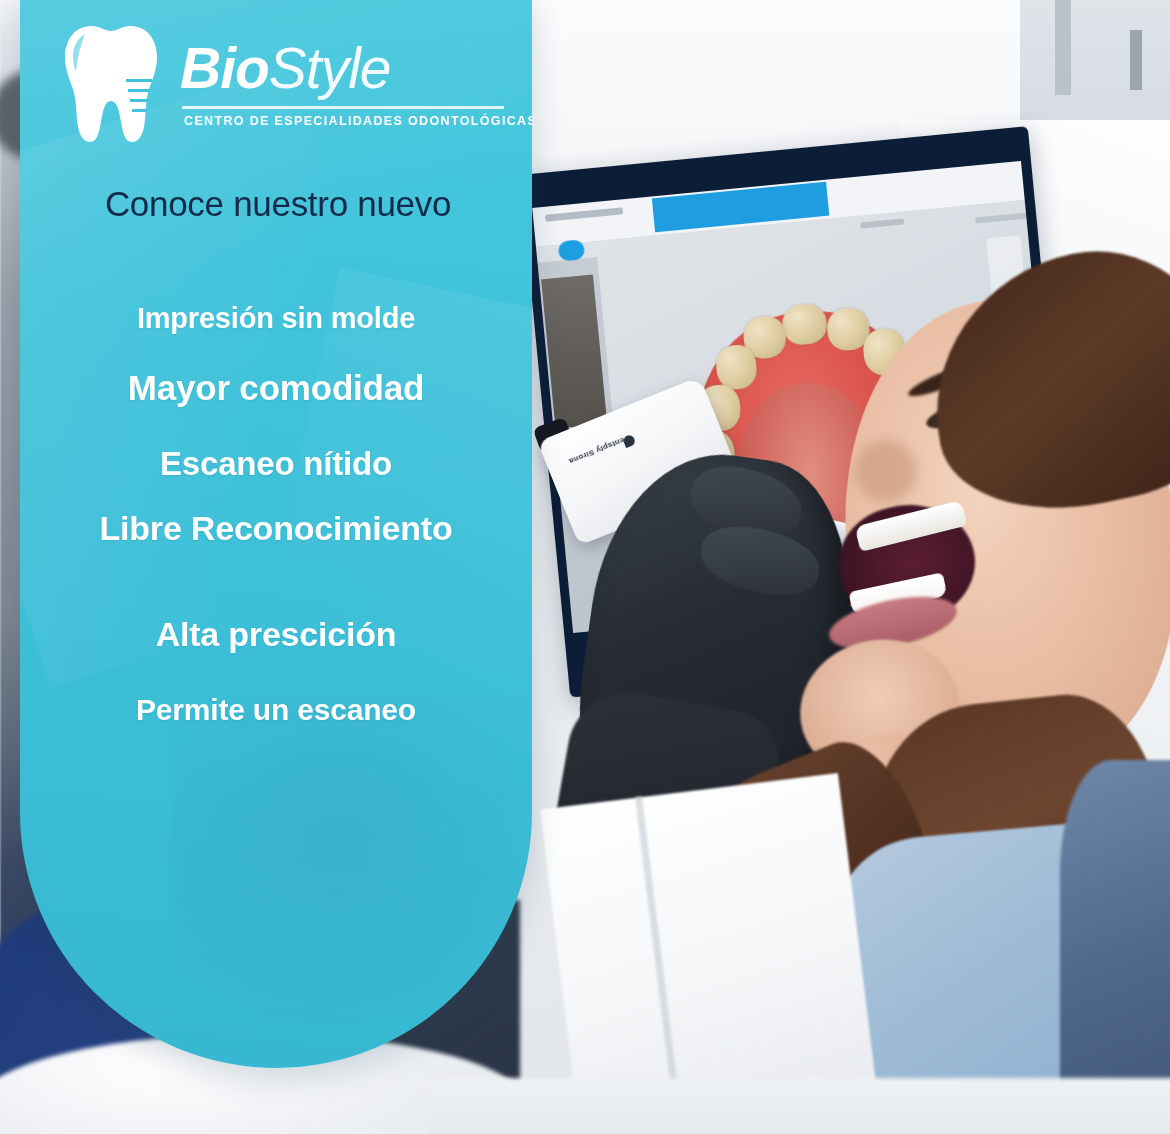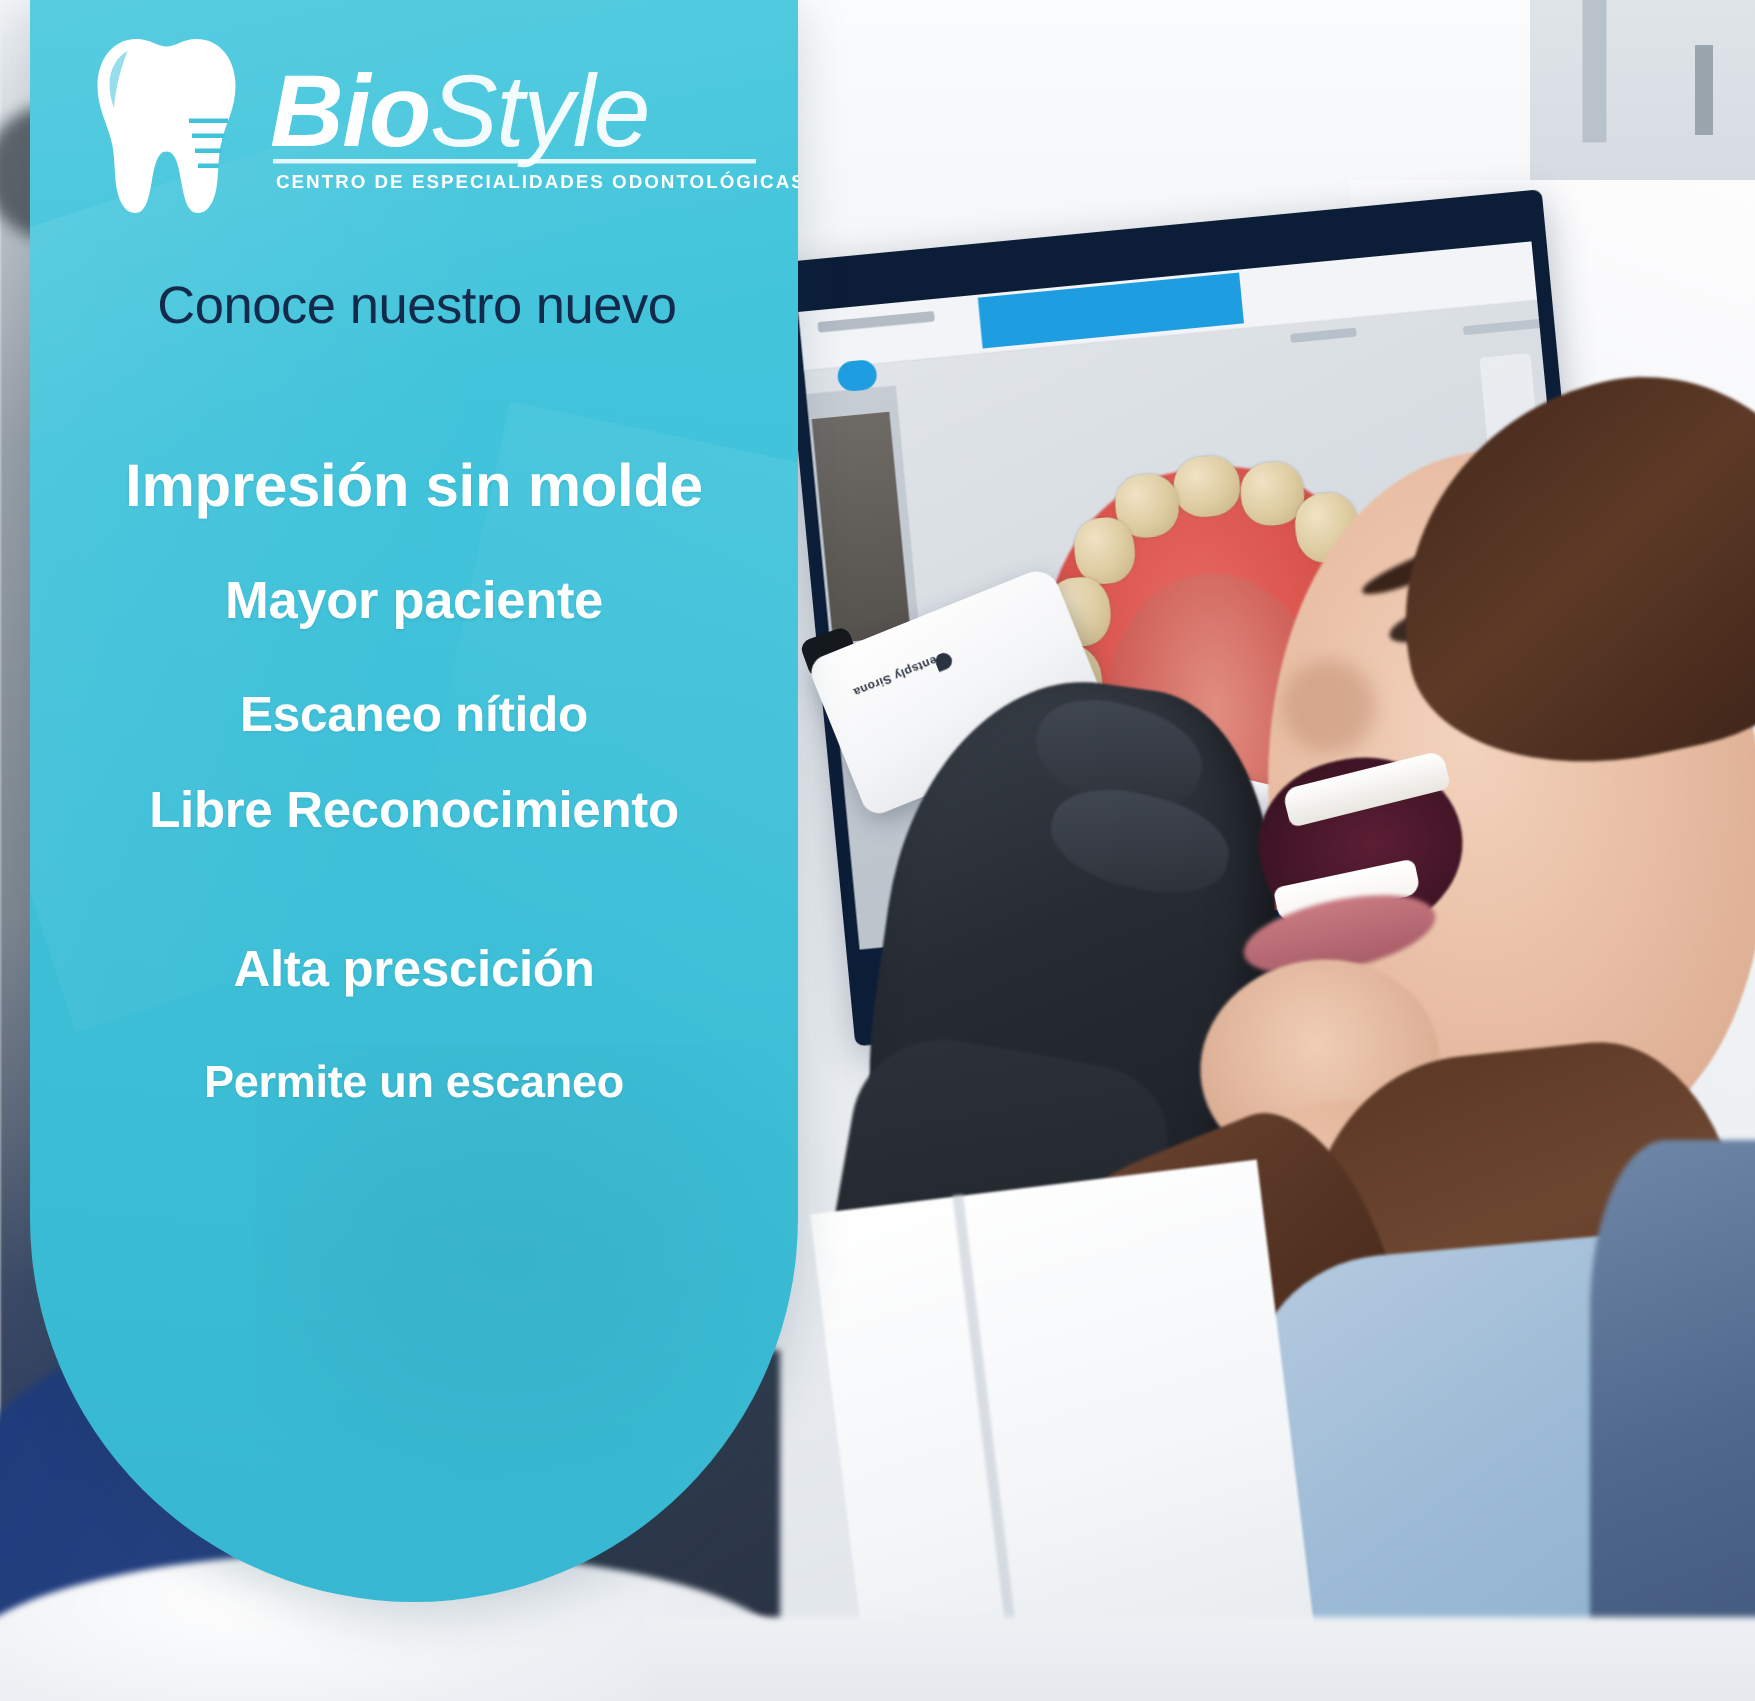--- a/index.html
+++ b/index.html
@@ -376,21 +376,21 @@
     width: 450px; height: 132px;
   }
   .logo-mark {
     position: absolute; left: 0; top: 0; width: 120px; height: 128px;
   }
   .logo-text {
     position: absolute; left: 122px; top: 20px;
     width: 330px;
   }
   .logo-word {
-    font-size: 68px; line-height: 1; color: #ffffff;
+    font-size: 57px; line-height: 1; color: #ffffff;
     letter-spacing: -1px; white-space: nowrap;
   }
   .logo-word .b { font-weight: 800; font-style: italic; }
   .logo-word .s { font-weight: 400; font-style: italic; color: #f2fbfd; }
   .logo-rule {
     position: absolute; left: 2px; top: 66px; width: 322px; height: 3px;
     background: rgba(255,255,255,.85);
   }
   .logo-tag {
     position: absolute; left: 4px; top: 74px;
@@ -416,21 +416,21 @@
   .features {
     position: absolute; left: 0; top: 296px; width: 512px;
     color: #ffffff; text-align: center;
   }
   .feature {
     font-weight: 800;
     line-height: 1.12;
     letter-spacing: -.2px;
     text-shadow: 0 1px 2px rgba(25,80,100,.12);
   }
-  .f0 { font-size: 40px; margin-top: 10px; }
+  .f0 { font-size: 29px; margin-top: 10px; }
   .f1 { font-size: 35px; margin-top: 34px; }
   .f2 { font-size: 33px; margin-top: 38px; }
   .f3 { font-size: 34px; margin-top: 26px; }
   .f4 { font-size: 34px; margin-top: 68px; }
   .f5 { font-size: 30px; margin-top: 40px; }
   .f6 { font-size: 34px; margin-top: 62px; }
   .feature span { display: block; }
 </style>
 </head>
 <body>
@@ -560,21 +560,21 @@
 
       <div class="headline">
         <div class="headline-1">Conoce nuestro nuevo</div>
       </div>
 
       <div class="features">
         <div class="feature f0">
           <span>Impresión sin molde</span>
         </div>
         <div class="feature f1">
-          <span>Mayor paciente</span>
+          <span>Mayor comodidad</span>
         </div>
         <div class="feature f2">
           <span>Escaneo nítido</span>
         </div>
         <div class="feature f3">
           <span>Libre Reconocimiento</span>
         </div>
         <div class="feature f4">
           <span>Alta prescición</span>
         </div>

